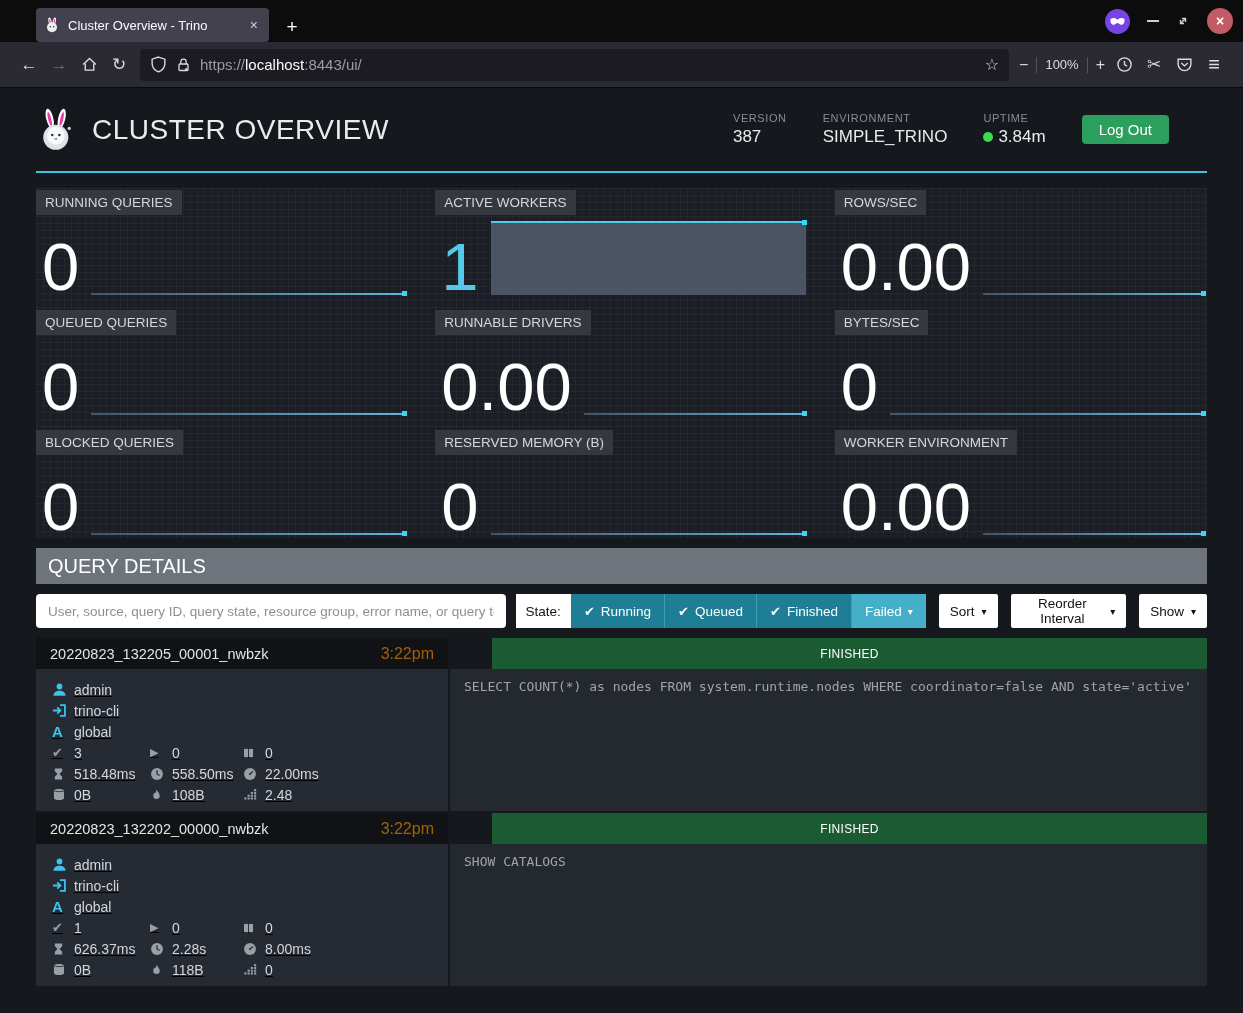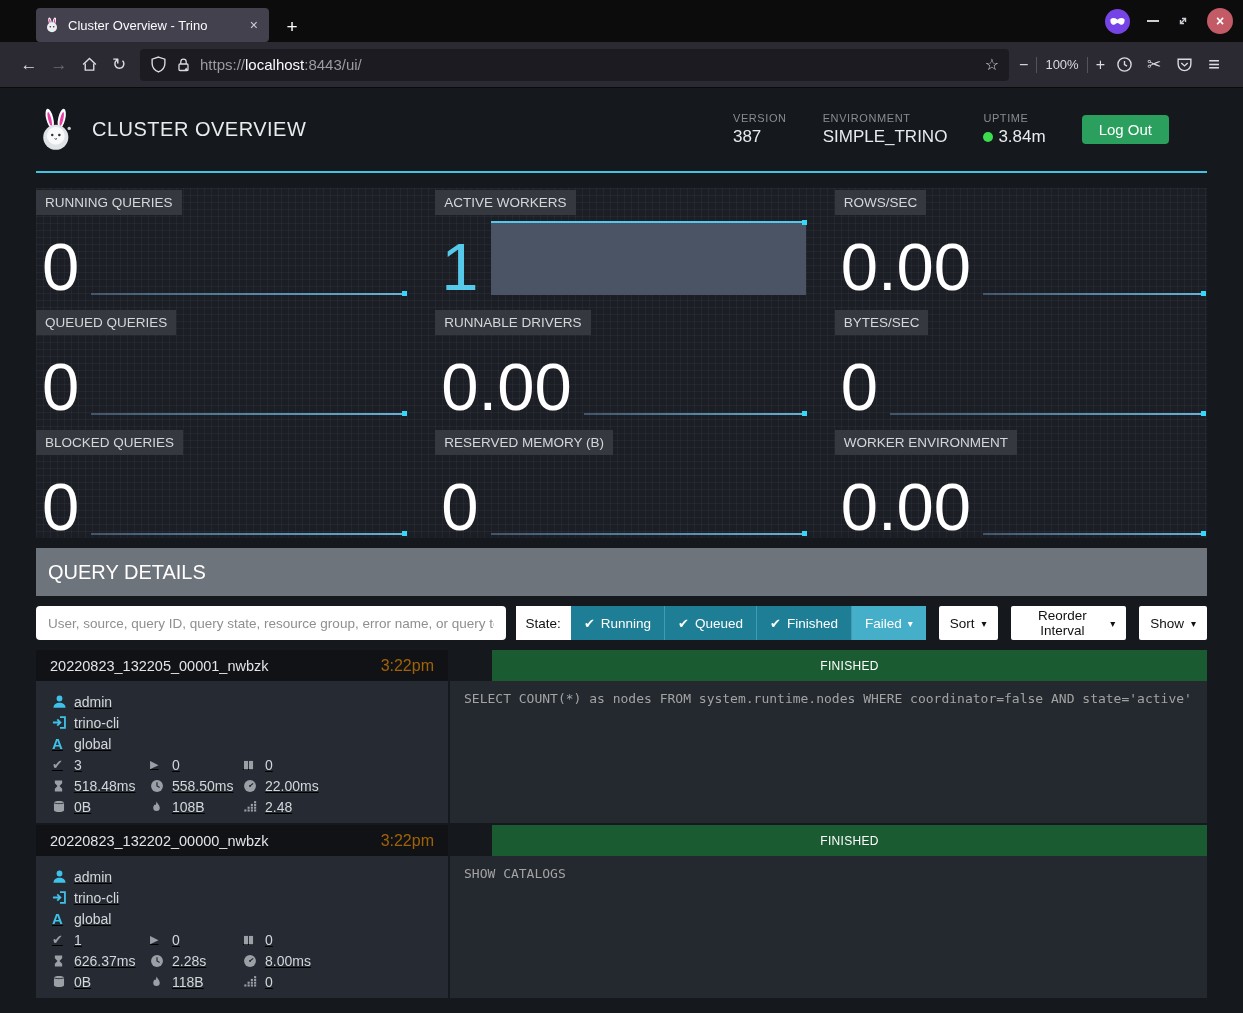--- a/index.html
+++ b/index.html
@@ -29,21 +29,21 @@
   .urlbar .u-dim { color:#9b9ba3; } .urlbar .u-host { color:#fbfbfe; }
   .url-text { margin-left:8px; flex:1; white-space:nowrap; }
   .zoomgrp { display:flex; align-items:center; color:#dadae2; font-size:13px; gap:8px; margin:0 4px; }
   .vdiv { width:1px; height:16px; background:#55545e; }
 
   svg.line-ico { stroke:#dadae2; fill:none; stroke-width:1.3; }
 
   
   .page { height:925px; background:#15181d; padding:0 36px; }
   .trino-header { height:85px; display:flex; align-items:center; border-bottom:2px solid #3ec3e0; }
-  .trino-title { color:#e9ebed; font-size:20px; letter-spacing:0.5px; margin-left:16px; flex:1; }
+  .trino-title { color:#e9ebed; font-size:28px; letter-spacing:0.5px; margin-left:16px; flex:1; }
   .meta { display:flex; align-items:center; }
   .meta-block { margin-right:36px; }
   .meta-label { color:#878d94; font-size:11px; letter-spacing:0.6px; }
   .meta-value { color:#e9ebed; font-size:17px; margin-top:3px; display:flex; align-items:center; }
   .updot { width:10px; height:10px; border-radius:50%; background:#3ddc4e; margin-right:5px; }
   .logout-btn { background:#2b9f5e; color:#fff; border:none; font-size:15px; padding:6px 17px; border-radius:4px;
                 margin-right:38px; font-family:"Liberation Sans",sans-serif; }
 
   .hud { margin-top:15px; display:grid; grid-template-columns:repeat(3,1fr); gap:10px 27px;
          background-color:#1b1e25;
@@ -56,21 +56,21 @@
   .card-row { position:absolute; left:6px; right:2px; bottom:3px; display:flex; align-items:flex-end; }
   .bignum { font-size:67px; line-height:0.82; font-weight:300; color:#fff; }
   .bignum.accent { color:#56c8e9; }
   .spark { flex:1; height:74px; margin-left:12px; position:relative; }
   .spark.flat::before { content:""; position:absolute; left:0; right:0; bottom:0; height:2px;
       background:linear-gradient(90deg, rgba(110,150,190,0.45), rgba(110,195,235,0.9)); }
   .spark.flat::after { content:""; position:absolute; right:-1px; bottom:-1px; width:5px; height:5px; background:#35d8f8; }
   .spark.full { background:#4a5464; border-top:2px solid #52c9ea; }
   .spark.full::after { content:""; position:absolute; right:-1px; top:-3px; width:5px; height:5px; background:#35d8f8; }
 
-  .qd-titlebar { margin-top:10px; height:48px; background:#6e747c; color:#fff; font-size:20px;
+  .qd-titlebar { margin-top:10px; height:36px; background:#6e747c; color:#fff; font-size:20px;
                  display:flex; align-items:center; padding-left:12px; }
   .qd-toolbar { margin-top:10px; display:flex; align-items:stretch; height:34px; }
   .qd-search { width:542px; border:none; border-radius:4px; padding:0 12px; font-size:13.5px;
                font-family:"Liberation Sans",sans-serif; color:#333; background:#fff; }
   .qd-search::placeholder { color:#8f8f8f; }
   .state-grp { display:flex; margin-left:10px; }
   .state-label { background:#fff; color:#111; font-size:13.5px; display:flex; align-items:center; padding:0 10px; }
   .fbtn { border:none; color:#fff; font-size:13.5px; padding:0 13px; display:flex; align-items:center; gap:6px;
           background:#1e7e96; border-left:1px solid #3e9cb4; font-family:"Liberation Sans",sans-serif; }
   .fbtn.open { background:#45aec9; }

